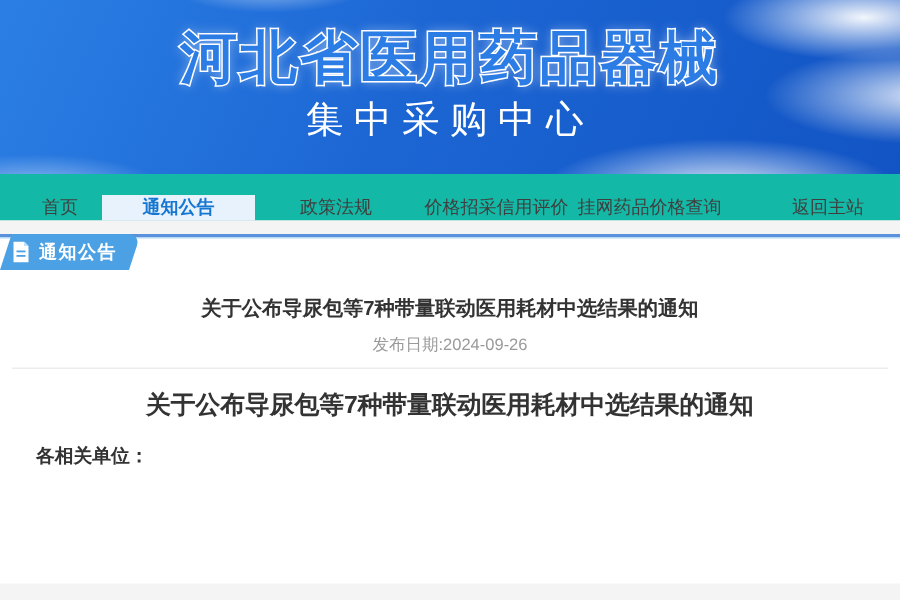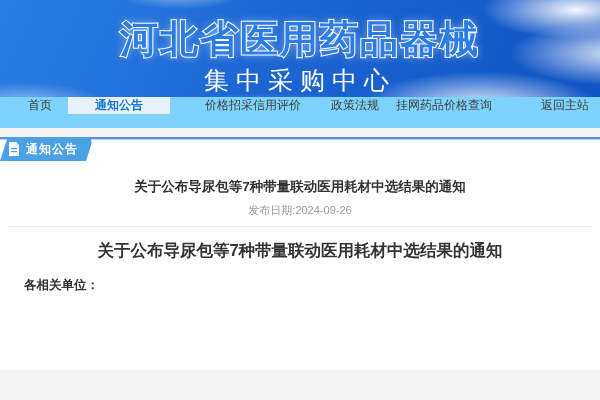--- a/index.html
+++ b/index.html
@@ -5,21 +5,21 @@
   * { margin: 0; padding: 0; box-sizing: border-box; }
   html, body { width: 600px; height: 400px; overflow: hidden; }
   body {
     font-family: "Liberation Sans", "DejaVu Sans", sans-serif;
     background: #f4f4f4;
     color: #333;
   }
 
   
   .banner {
-    height: 97px;
+    height: 116px;
     text-align: center;
     padding-top: 17px;
     background:
       radial-gradient(ellipse 130px 40px at 96% 10%, rgba(255,255,255,.95), rgba(255,255,255,0) 72%),
       radial-gradient(ellipse 150px 45px at 103% 55%, rgba(255,255,255,.85), rgba(255,255,255,0) 72%),
       radial-gradient(ellipse 170px 50px at 80% 110%, rgba(255,255,255,.9), rgba(255,255,255,0) 70%),
       radial-gradient(ellipse 200px 30px at 45% 118%, rgba(255,255,255,.55), rgba(255,255,255,0) 70%),
       radial-gradient(ellipse 120px 32px at 4% 108%, rgba(255,255,255,.5), rgba(255,255,255,0) 70%),
       radial-gradient(ellipse 90px 22px at 30% -6%, rgba(255,255,255,.45), rgba(255,255,255,0) 70%),
       linear-gradient(115deg, #2b7fe4 0%, #1c66d4 45%, #1254c4 100%);
@@ -45,39 +45,39 @@
     margin-top: 3px;
     font-size: 9px;
     font-weight: bold;
     letter-spacing: 3.5px;
     color: rgba(255,255,255,.95);
   }
 
   
   .nav {
     height: 31px;
-    background: #7dd3fc;
+    background: #14b8a6;
     display: flex;
-    align-items: flex-start;
+    align-items: flex-end;
     font-size: 12px;
     color: #3f3f3f;
   }
   .nav-item {
     display: flex;
     align-items: center;
     padding: 0 18px;
     cursor: pointer;
     white-space: nowrap;
   }
   .nav-item.n0 { margin-left: 14px; padding: 0 14px; }
   .nav-item.n1 { margin-left: 2px; padding: 0 27px; background: #e8f2fc; color: #1677d2; font-weight: bold; }
   .nav-item.n2 { margin-left: 30px; padding: 0; }
   .nav-item.n3 { margin-left: 35px; padding: 0; }
-  .nav-item.n4 { margin-left: 17px; padding: 0; }
-  .nav-item.n5 { margin-left: auto; margin-right: 11px; padding: 0; }
+  .nav-item.n4 { margin-left: 6px; padding: 0; }
+  .nav-item.n5 { margin-left: auto; margin-right: 24px; padding: 0; }
 
   
   .strip { height: 9px; background: #f4f4f4; }
 
   
   .content {
     position: relative;
     background: #ffffff;
     height: 233px;
   }
@@ -130,22 +130,22 @@
 <body>
 
 <div class="banner">
   <div class="banner-title">河北省医用药品器械</div>
   <div class="banner-sub">集中采购中心</div>
 </div>
 
 <div class="nav">
   <div class="nav-item n0">首页</div>
   <div class="nav-item n1">通知公告</div>
+  <div class="nav-item n2">政策法规</div>
   <div class="nav-item n3">价格招采信用评价</div>
-  <div class="nav-item n2">政策法规</div>
   <div class="nav-item n4">挂网药品价格查询</div>
   <div class="nav-item n5">返回主站</div>
 </div>
 
 <div class="strip"></div>
 
 <div class="content">
 
   <div class="crumb-tab">
     <svg class="crumb-icon" viewBox="0 0 12 14" xmlns="http://www.w3.org/2000/svg">

